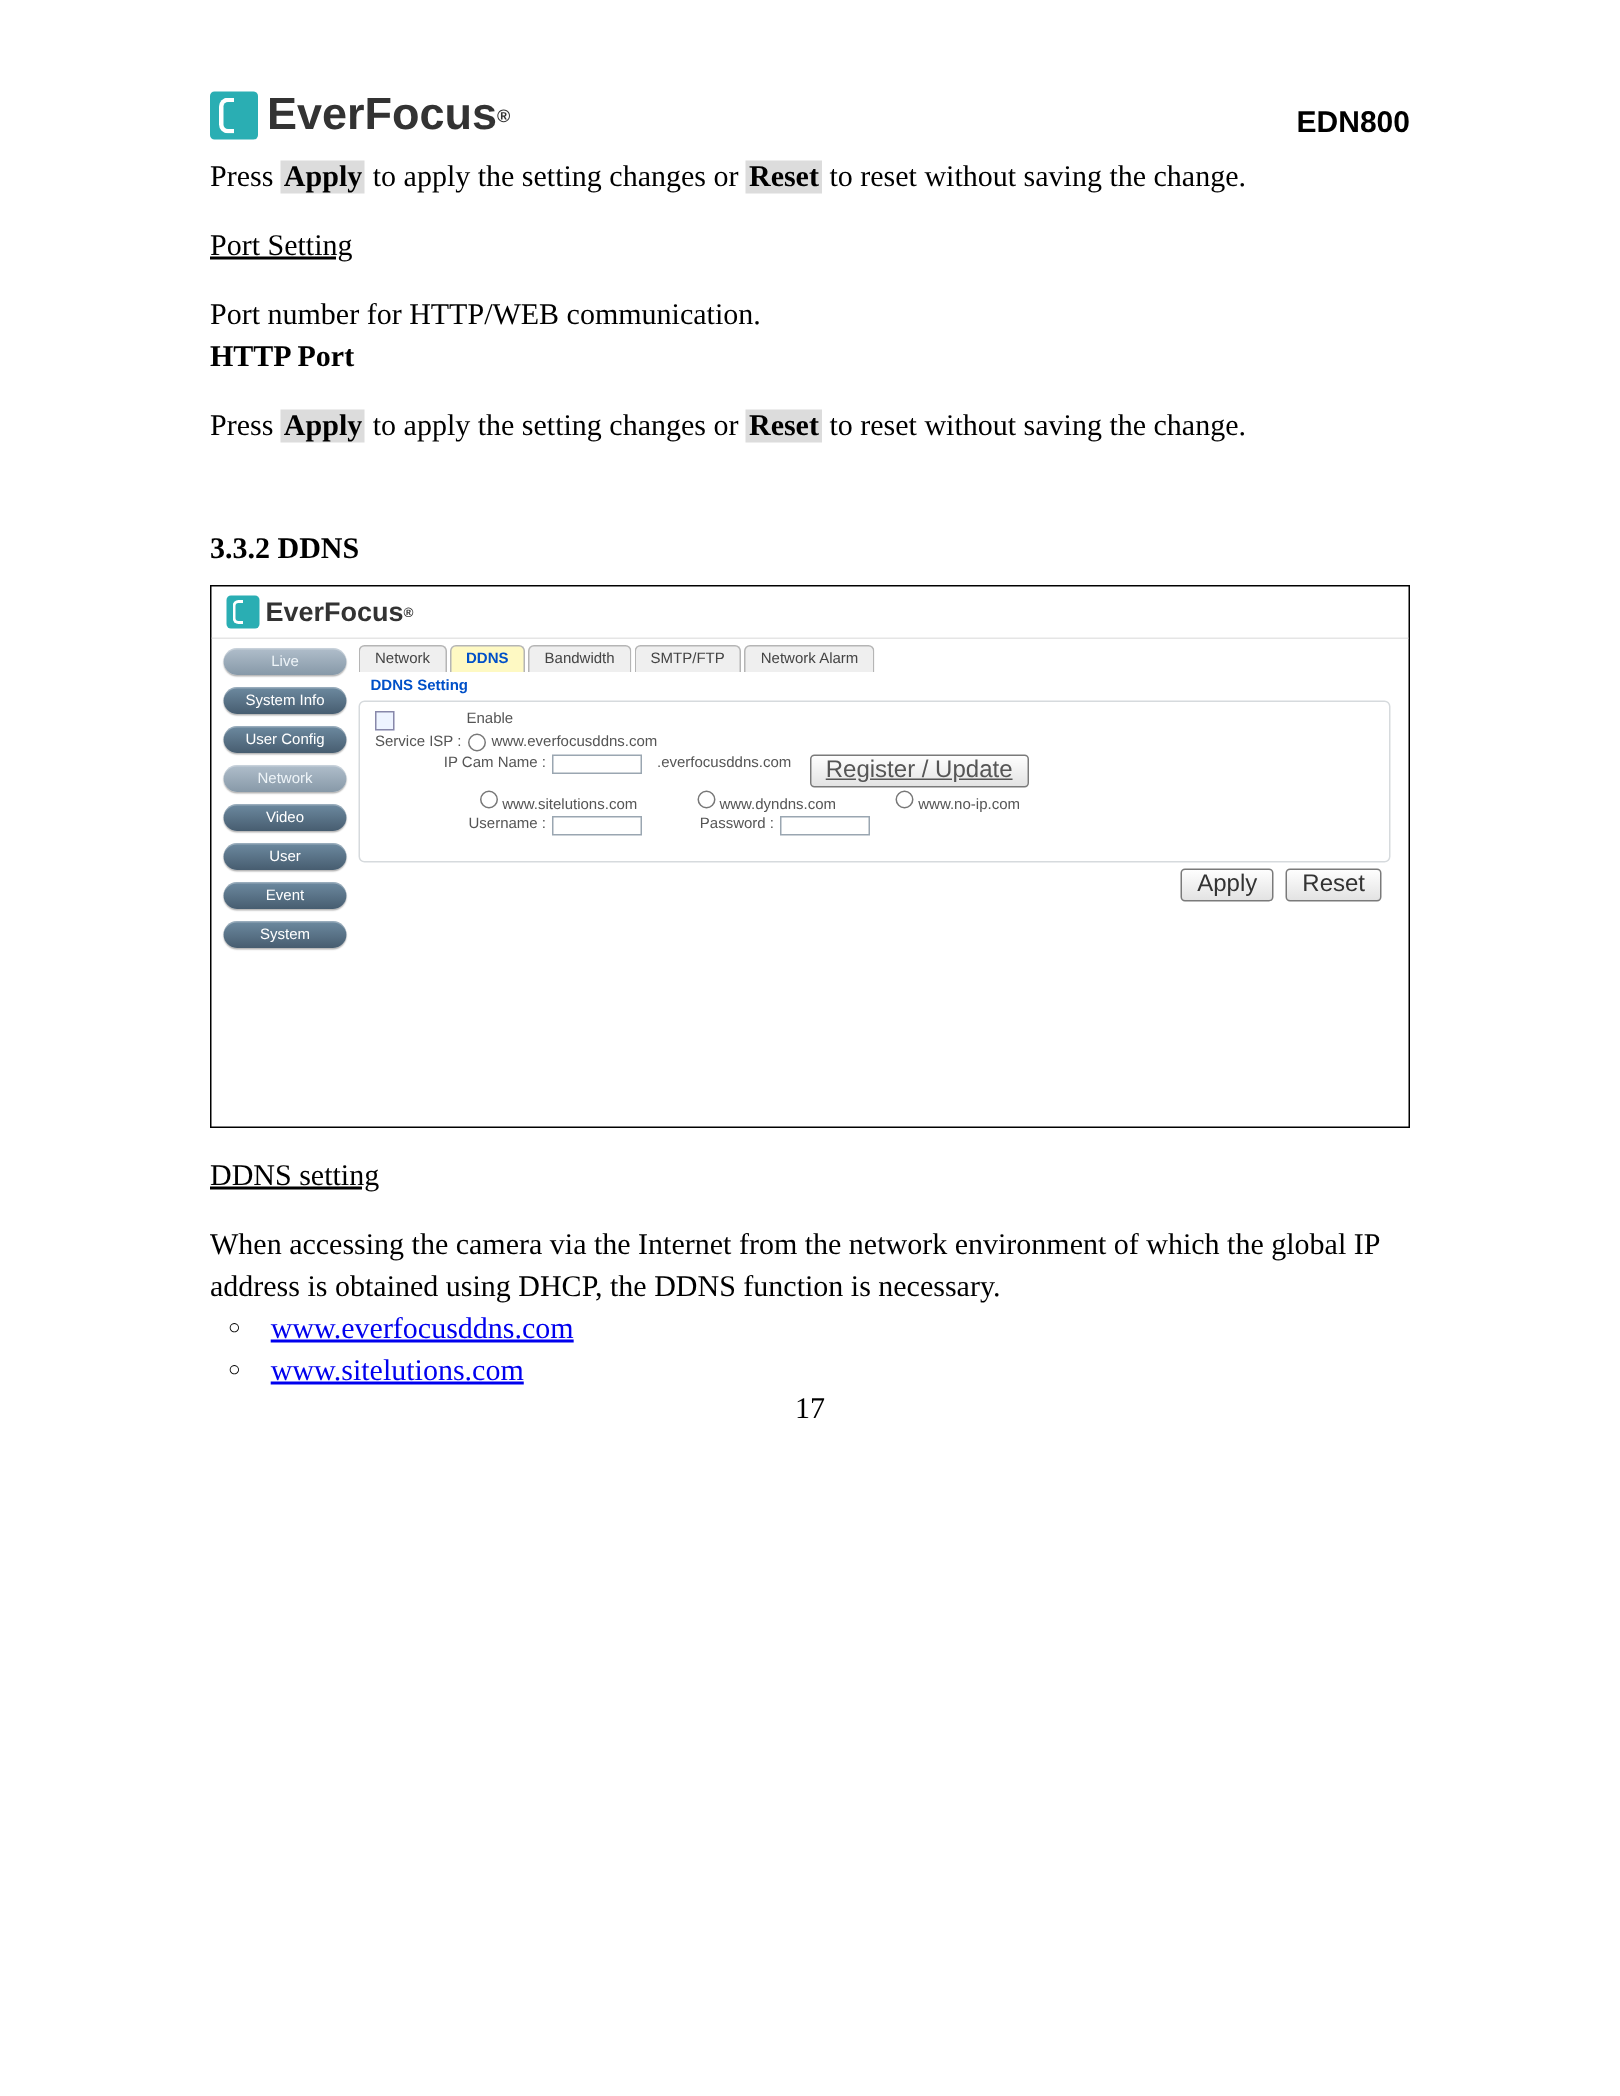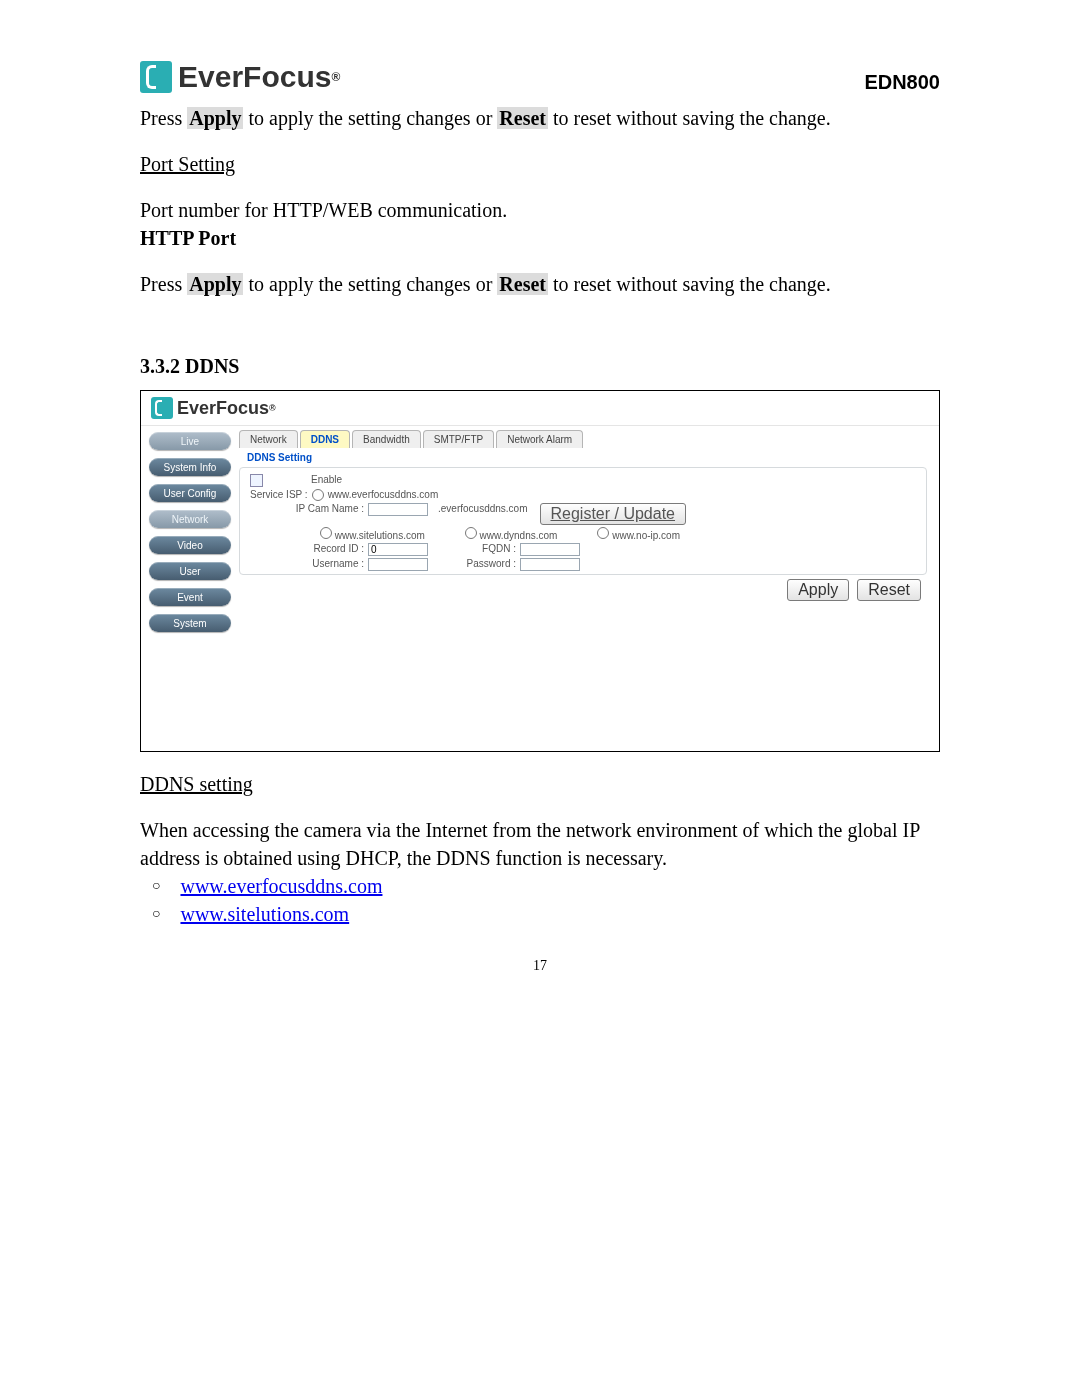--- a/index.html
+++ b/index.html
@@ -82,22 +82,21 @@
     display: flex;
     align-items: center;
     gap: 20px;
     margin-left: 12px;
   }
   .circle {
     font-size: 14px;
   }
   .page-num {
     text-align: center;
-    font-size: 14px;
-    margin-top: 30px;
+    font-size: 20px;
   }
   
   .shot {
     border: 1px solid #000;
     margin-top: 10px;
     font-family: Arial, sans-serif;
     font-size: 11px;
     color: #333;
     height: 360px;
     position: relative;
@@ -323,27 +322,20 @@
             <input class="txt" style="">
             <span style="margin-left:6px">.everfocusddns.com</span>
             <span class="btn-sm" style="margin-left:8px;text-decoration:underline">Register / Update</span>
           </div>
           <div class="radio-row row">
             <span><span class="radio"></span> <span>www.sitelutions.com</span></span>
             <span><span class="radio"></span> <span>www.dyndns.com</span></span>
             <span><span class="radio"></span> <span>www.no-ip.com</span></span>
           </div>
           <div class="row indent1">
-            <span class="lbl-right">Record ID :</span>
-            <input class="txt" value="0" style="">
-            <span style="width:30px"></span>
-            <span style="width:50px;text-align:right">FQDN :</span>
-            <input class="txt" style="">
-          </div>
-          <div class="row indent1">
             <span class="lbl-right">Username :</span>
             <input class="txt" style="">
             <span style="width:30px"></span>
             <span style="width:50px;text-align:right">Password :</span>
             <input class="txt" style="">
           </div>
         </div>
         <div class="btn-row">
           <span class="btn-sm">Apply</span>
           <span class="btn-sm">Reset</span>

